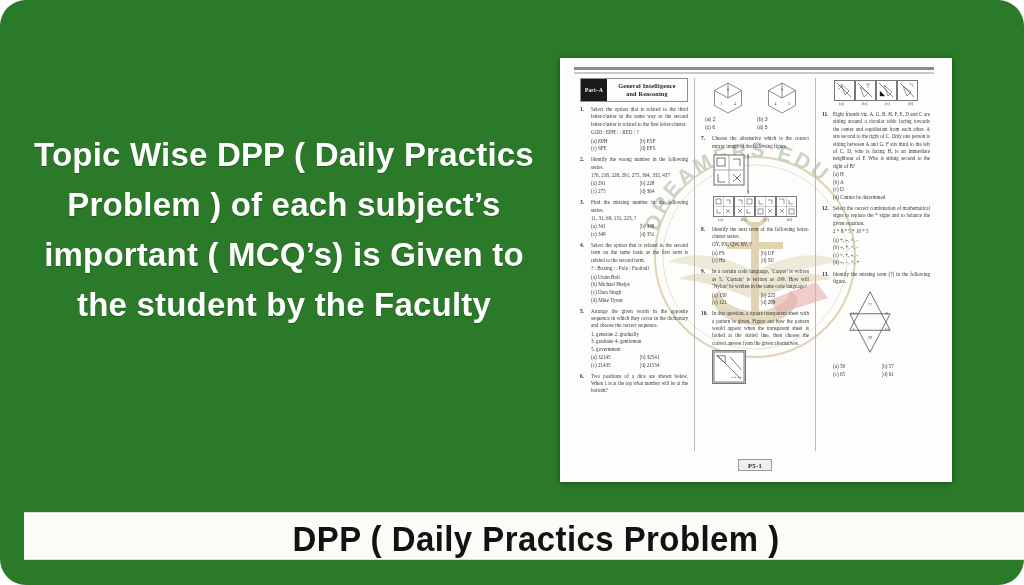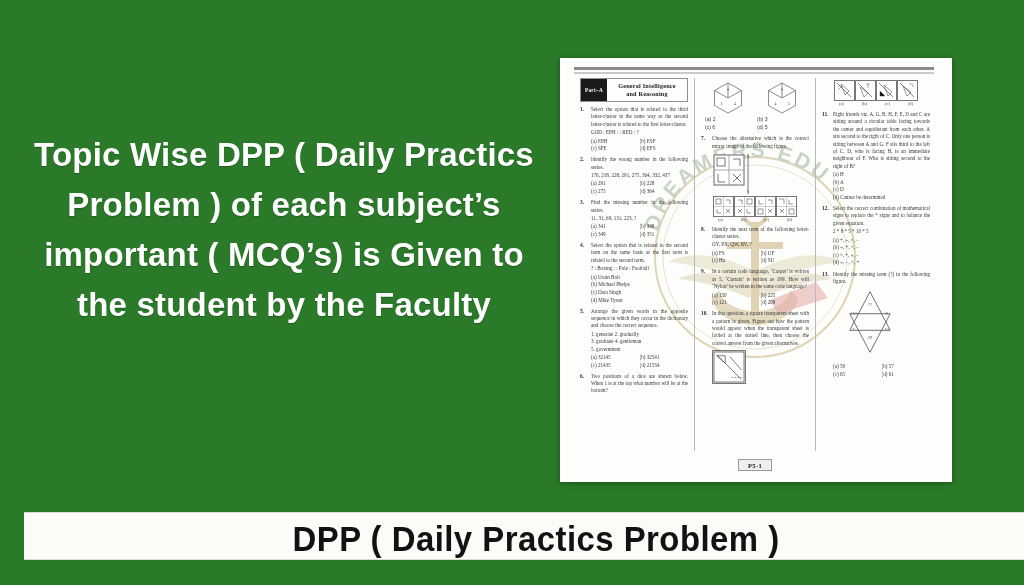--- a/index.html
+++ b/index.html
@@ -11,20 +11,21 @@
     overflow: hidden;
     font-family: "Liberation Sans", sans-serif;
   }
 
   #slide {
     position: relative;
     width: 1024px;
     height: 585px;
     background: #2a7a29;
     overflow: hidden;
+    border-radius: 26px;
   }
 
   
   #headline-block {
     position: absolute;
     left: 24px;
     top: 130px;
     width: 520px;
     text-align: center;
   }

